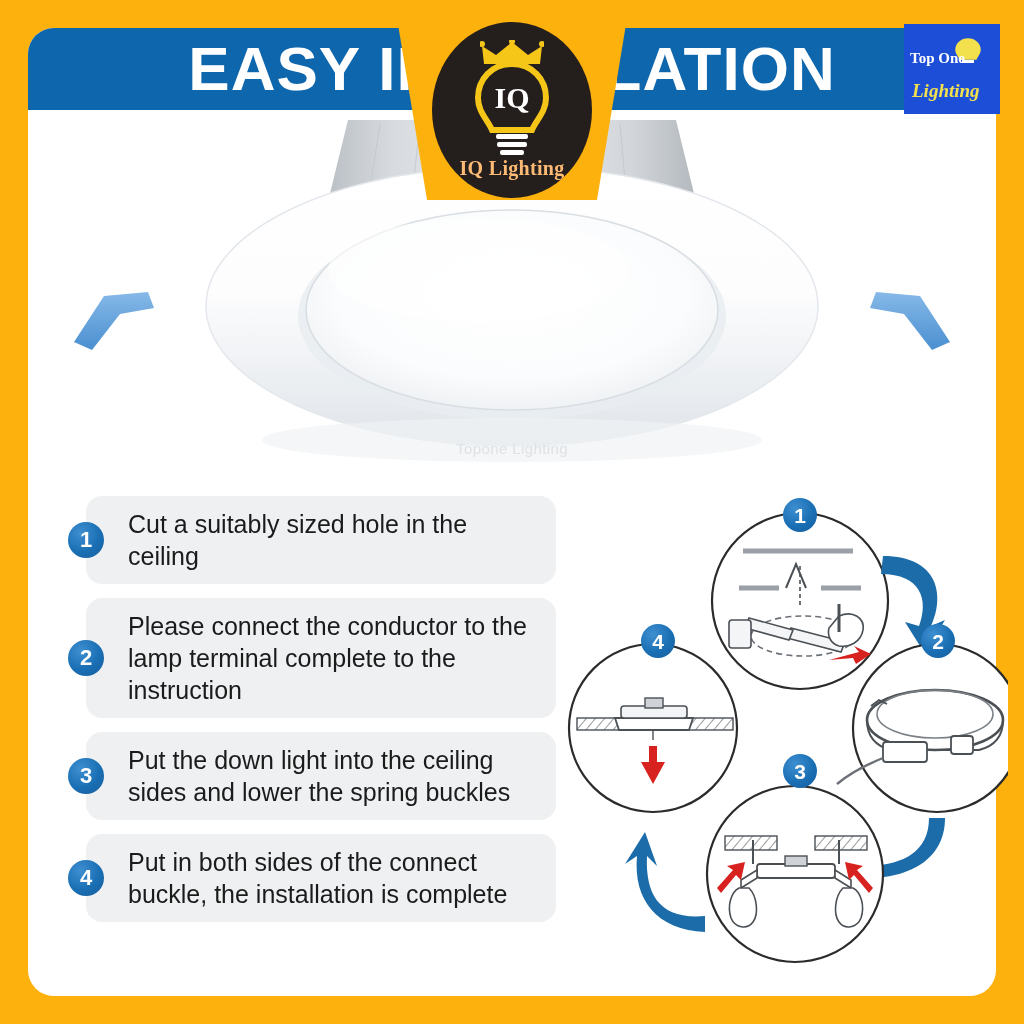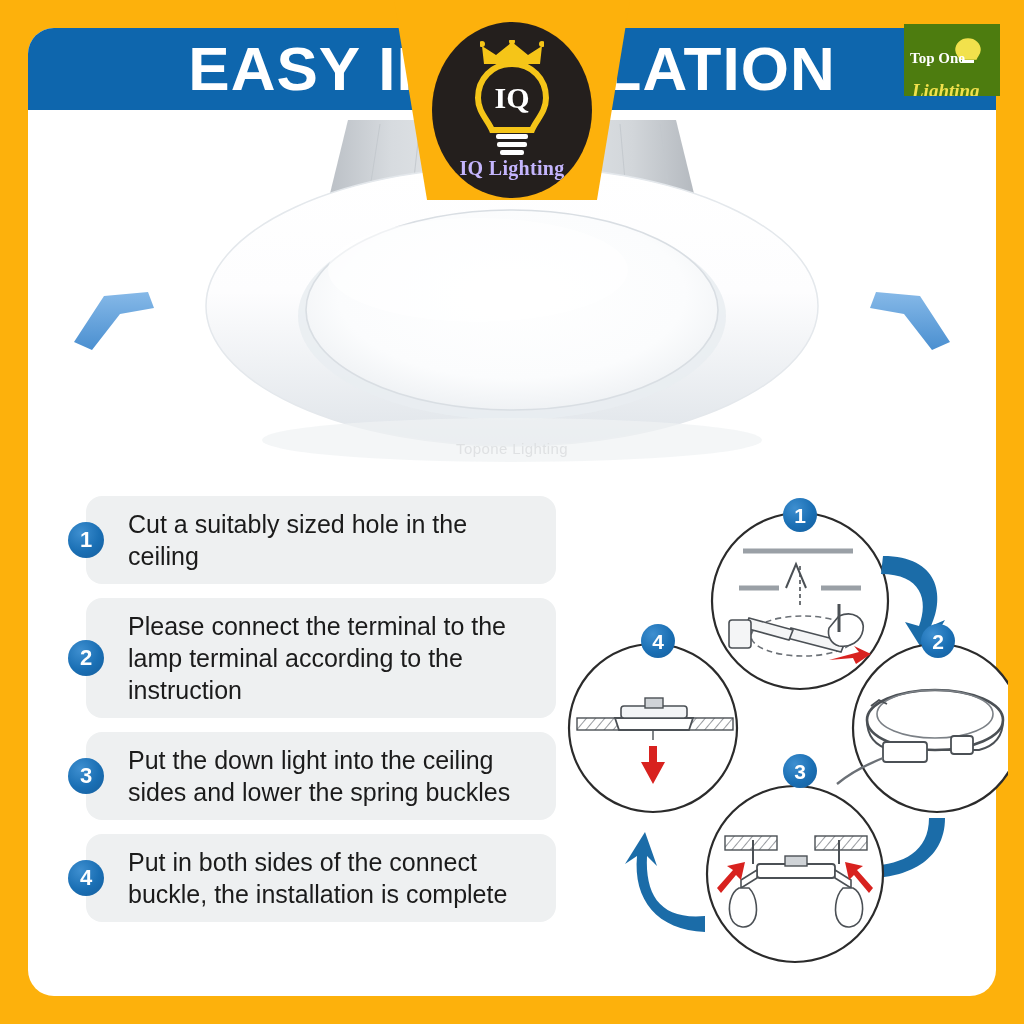--- a/index.html
+++ b/index.html
@@ -56,33 +56,33 @@
     border-radius:50%;
     background:#241f1d;
     z-index:5;
     overflow:hidden;
   }
   #logo .crown { position:absolute; left:50%; top:18px; transform:translateX(-50%); }
   #logo .bulb  { position:absolute; left:50%; top:38px; transform:translateX(-50%); }
   #logo .logo-text {
     position:absolute; left:0; right:0; bottom:18px;
     text-align:center;
-    color:#c4b5fd;
+    color:#fdba74;
     font-family:"Liberation Serif", serif;
     font-weight:bold;
     font-size:20px;
     letter-spacing:.3px;
   }
 
   
   #toplogo {
     position:absolute;
     right:-4px; top:-4px;
-    width:96px; height:72px;
-    background:#4d7c0f;
+    width:96px; height:90px;
+    background:#1d4ed8;
     z-index:6;
     overflow:hidden;
   }
   #toplogo .tl-row1 {
     position:absolute; left:6px; top:26px;
     color:#ffffff; font-size:15px; font-weight:bold;
     font-family:"Liberation Serif", serif;
   }
   #toplogo .tl-row2 {
     position:absolute; left:8px; top:48px;
@@ -262,21 +262,21 @@
       <div class="step">
         <div class="badge">1</div>
         <div class="step-box">
           <span class="step-text">Cut a suitably sized hole in the ceiling</span>
         </div>
       </div>
 
       <div class="step">
         <div class="badge">2</div>
         <div class="step-box">
-          <span class="step-text">Please connect the terminal to the lamp terminal according to the instruction</span>
+          <span class="step-text">Please connect the conductor to the lamp terminal complete to the instruction</span>
         </div>
       </div>
 
       <div class="step">
         <div class="badge">3</div>
         <div class="step-box">
           <span class="step-text">Put the down light into the ceiling sides and lower the spring buckles</span>
         </div>
       </div>
 

